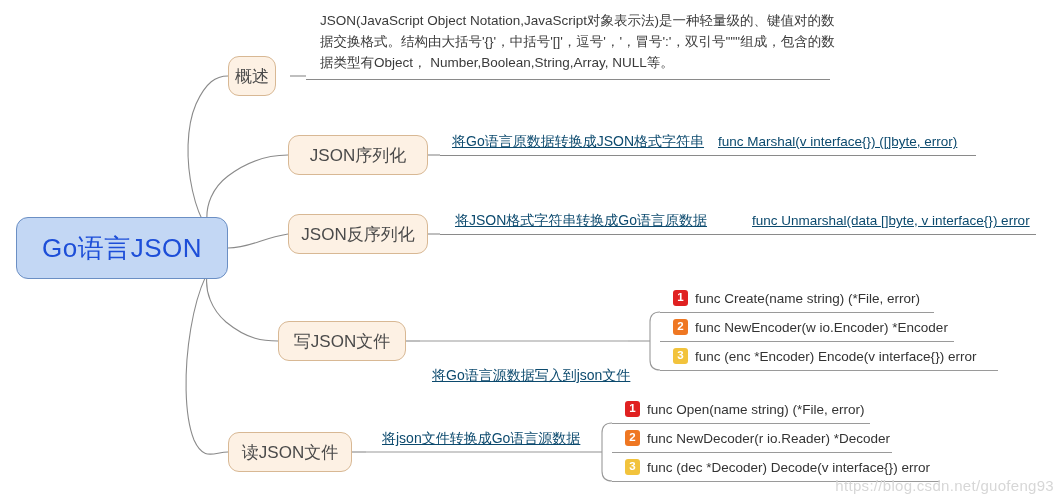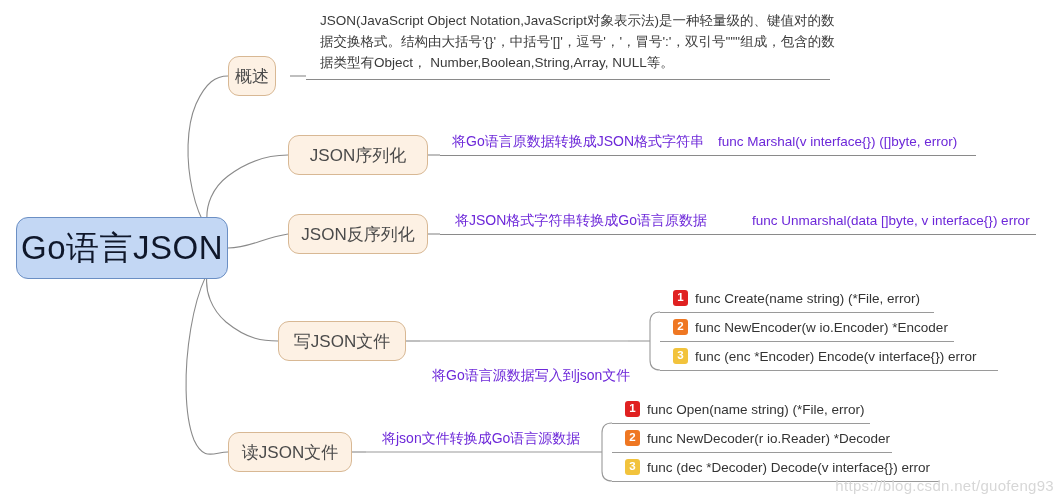--- a/index.html
+++ b/index.html
@@ -40,22 +40,22 @@
     height: 62px;
     background: #c3d7f4;
     border: 1.4px solid #6b8fc4;
     border-radius: 12px;
     display: flex;
     align-items: center;
     justify-content: center;
     box-sizing: border-box;
   }
   .root-node .root-label {
-    font-size: 33px;
-    color: #0f172a;
+    font-size: 26px;
+    color: #1d4ed8;
     letter-spacing: 0.5px;
     white-space: nowrap;
   }
 
   
   .branch-node {
     position: absolute;
     background: #fdf1e4;
     border: 1.3px solid #d8b894;
     border-radius: 11px;
@@ -74,23 +74,24 @@
   .node-overview   { left: 228px; top: 56px;  width: 48px; }
   .node-serialize  { left: 288px; top: 135px; width: 140px; }
   .node-deserial   { left: 288px; top: 214px; width: 140px; }
   .node-write      { left: 278px; top: 321px; width: 128px; }
   .node-read       { left: 228px; top: 432px; width: 124px; }
 
   
   .detail {
     position: absolute;
     font-size: 13.5px;
-    color: #6d28d9;
+    color: #0c4a6e;
     white-space: nowrap;
     line-height: 1.45;
+    text-decoration: underline;
   }
   .detail.cjk { font-size: 14px; }
 
   .overview-text {
     position: absolute;
     left: 320px;
     top: 11px;
     width: 520px;
     font-size: 13.5px;
     line-height: 1.55;

